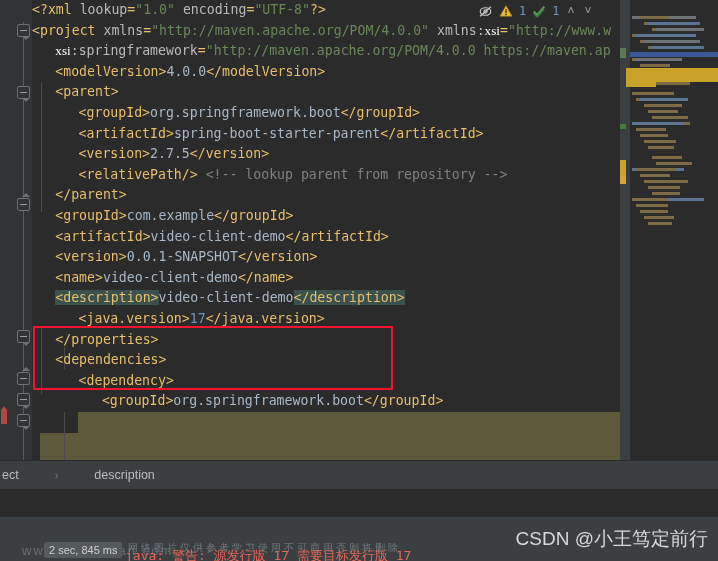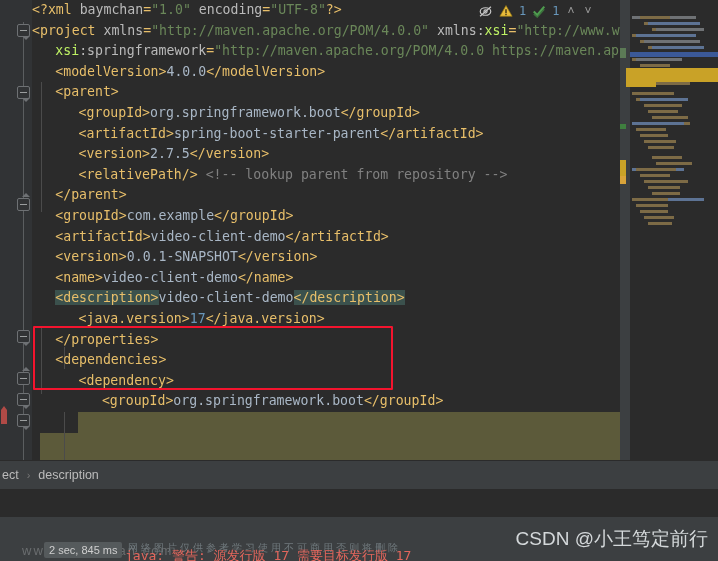--- a/index.html
+++ b/index.html
@@ -45,21 +45,21 @@
   .line{
     position:relative;height:20.6px;line-height:20.6px;
     font-size:13.2px;white-space:pre;color:#a9b7c6;letter-spacing:0px;
   }
   .line .txt{position:relative;z-index:2;display:inline;}
   .tag{color:#e8bf6a;}
   .attr{color:#bababa;}
   .attrv{color:#6a8759;}
   .val{color:#a9b7c6;}
   .num{color:#6897bb;}
-  .ns{color:#bef264;}
+  .ns{color:#ffffff;font-family:Liberation Serif, serif;}
   .cmt{color:#808080;}
   .pi{color:#e8bf6a;}
   .hl{background:#3b514d;}
   .indent-guide{
     position:absolute;width:1px;background:#4b4b4b;z-index:1;
   }
 
   
   .selrow{position:absolute;left:0;height:20.6px;background:#5c5a3a;z-index:0;}
 
@@ -95,21 +95,21 @@
   .mm-row.gray{background:#6f7275;}
   .mm-sel{position:absolute;left:6px;background:#c9a227;}
   .mm-cur{position:absolute;left:10px;width:88px;height:5px;background:#3b5998;}
   .mm-mark{position:absolute;width:6px;height:10px;}
 
   
   .breadcrumb{
     position:absolute;left:0;top:460px;width:718px;height:28px;
     background:#3c3f41;border-top:1px solid #2b2b2b;
     display:flex;align-items:center;
-    font-family:"Liberation Sans",sans-serif;font-size:12.5px;color:#bbbbbb;
+    font-family:"Liberation Sans",sans-serif;font-size:12.5px;color:#bbbbbb;gap:28px;
   }
   .bc-item{padding:0 2px;white-space:nowrap;}
   .bc-sep{color:#777;padding:0 6px;font-size:11px;}
 
   
   .tabbar{
     position:absolute;left:0;top:488px;width:718px;height:29px;
     background:#3c3f41;display:flex;align-items:flex-end;
     font-family:"Liberation Sans",sans-serif;font-size:12.5px;color:#bbbbbb;
   }
@@ -187,21 +187,21 @@
       <div class="selrow" style="top:412.0px;left:46px;width:542px;"></div>
       <div class="selrow" style="top:432.6px;left:8px;width:580px;"></div>
       <div class="selrow" style="top:453.2px;left:8px;width:580px;"></div>
 
       <div class="indent-guide" style="left:9px;top:82px;height:130px;"></div>
       <div class="indent-guide" style="left:9px;top:326px;height:68px;"></div>
       <div class="indent-guide" style="left:32px;top:347px;height:22px;"></div>
       <div class="indent-guide" style="left:32px;top:412px;height:48px;"></div>
 
       <div id="code-lines">
-          <div class="line"><span class="txt" style="padding-left: 0px;"><span class="pi">&lt;?</span><span class="pi">xml </span><span class="attr">baymchan</span><span class="pi">=</span><span class="attrv">"1.0"</span><span class="pi"> </span><span class="attr">encoding</span><span class="pi">=</span><span class="attrv">"UTF-8"</span><span class="pi">?&gt;</span></span></div>
+          <div class="line"><span class="txt" style="padding-left: 0px;"><span class="pi">&lt;?</span><span class="pi">xml </span><span class="attr">lookup</span><span class="pi">=</span><span class="attrv">"1.0"</span><span class="pi"> </span><span class="attr">encoding</span><span class="pi">=</span><span class="attrv">"UTF-8"</span><span class="pi">?&gt;</span></span></div>
           <div class="line"><span class="txt" style="padding-left: 0px;"><span class="tag">&lt;project </span><span class="attr">xmlns</span><span class="tag">=</span><span class="attrv">"http://maven.apache.org/POM/4.0.0"</span><span class="tag"> </span><span class="attr">xmlns:</span><span class="ns">xsi</span><span class="tag">=</span><span class="attrv">"http://www.w</span></span></div>
           <div class="line"><span class="txt" style="padding-left: 23.3px;"><span class="ns">xsi</span><span class="attr">:springframework</span><span class="tag">=</span><span class="attrv">"http://maven.apache.org/POM/4.0.0 https://maven.ap</span></span></div>
           <div class="line"><span class="txt" style="padding-left: 23.3px;"><span class="tag">&lt;modelVersion&gt;</span><span class="val">4.0.0</span><span class="tag">&lt;/modelVersion&gt;</span></span></div>
           <div class="line"><span class="txt" style="padding-left: 23.3px;"><span class="tag">&lt;parent&gt;</span></span></div>
           <div class="line"><span class="txt" style="padding-left: 46.6px;"><span class="tag">&lt;groupId&gt;</span><span class="val">org.springframework.boot</span><span class="tag">&lt;/groupId&gt;</span></span></div>
           <div class="line"><span class="txt" style="padding-left: 46.6px;"><span class="tag">&lt;artifactId&gt;</span><span class="val">spring-boot-starter-parent</span><span class="tag">&lt;/artifactId&gt;</span></span></div>
           <div class="line"><span class="txt" style="padding-left: 46.6px;"><span class="tag">&lt;version&gt;</span><span class="val">2.7.5</span><span class="tag">&lt;/version&gt;</span></span></div>
           <div class="line"><span class="txt" style="padding-left: 46.6px;"><span class="tag">&lt;relativePath/&gt;</span><span class="cmt"> &lt;!-- lookup parent from repository --&gt;</span></span></div>
           <div class="line"><span class="txt" style="padding-left: 23.3px;"><span class="tag">&lt;/parent&gt;</span></span></div>
           <div class="line"><span class="txt" style="padding-left: 23.3px;"><span class="tag">&lt;groupId&gt;</span><span class="val">com.example</span><span class="tag">&lt;/groupId&gt;</span></span></div>

